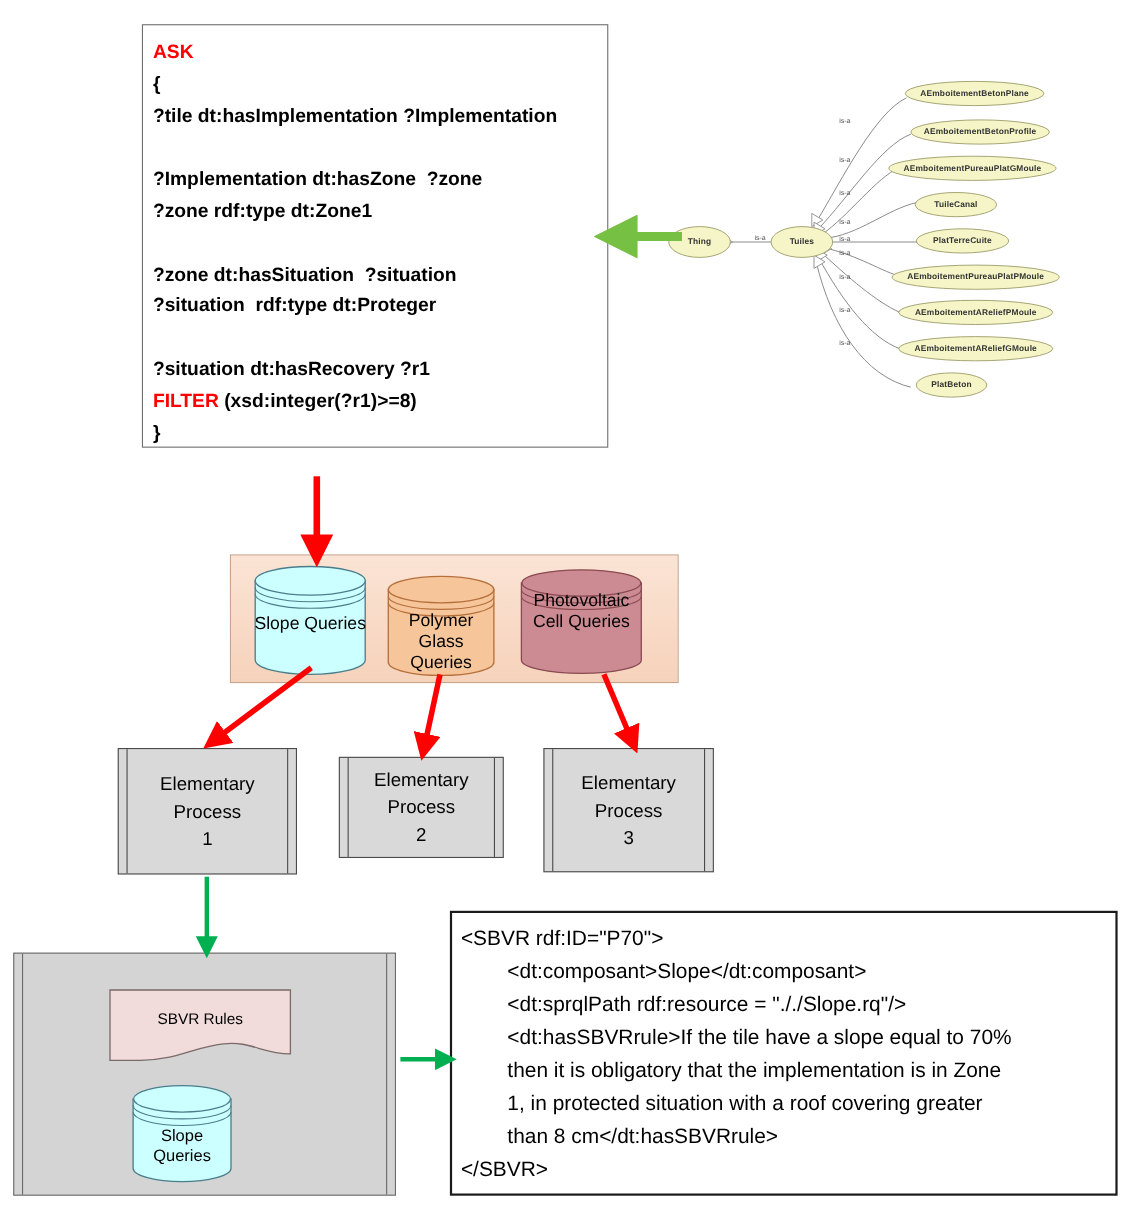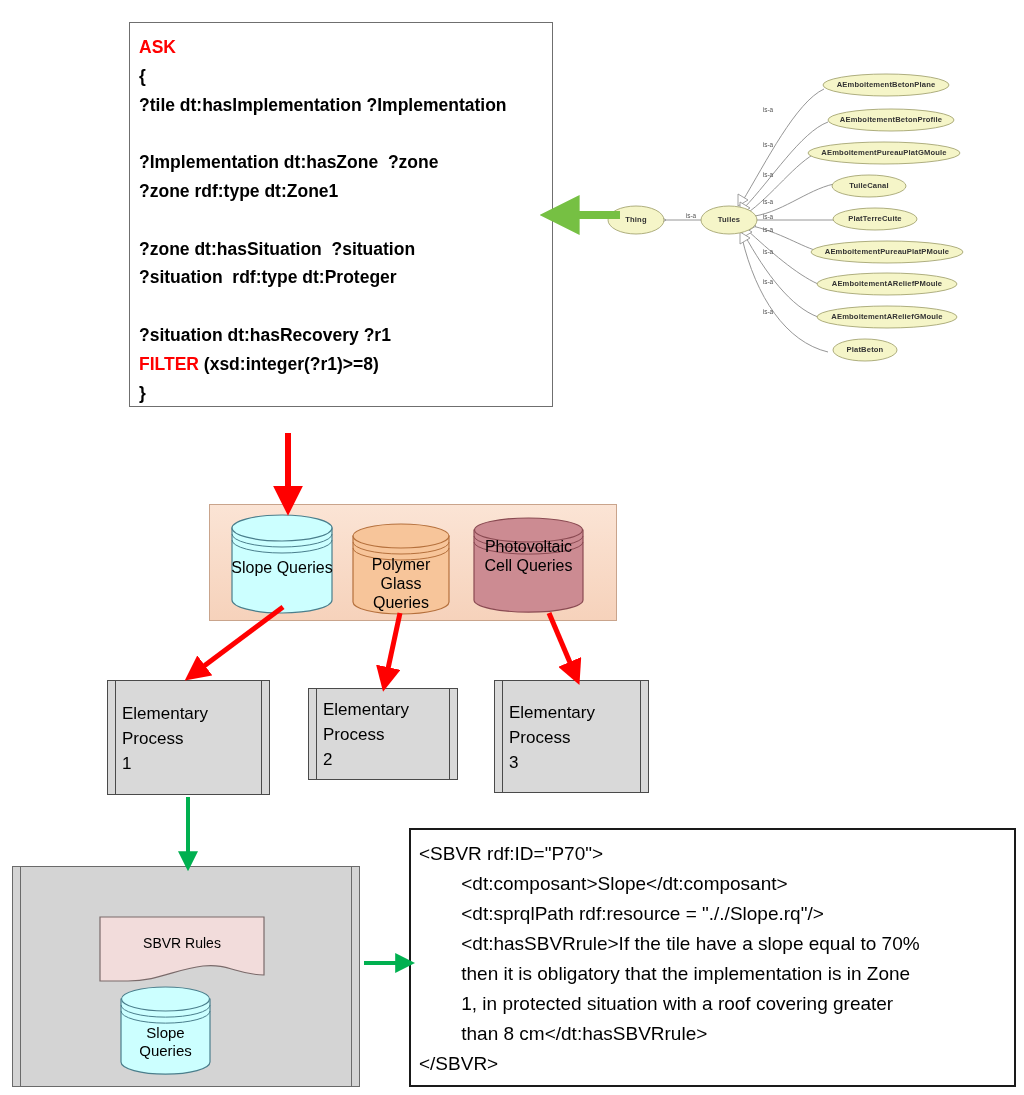--- a/index.html
+++ b/index.html
@@ -64,37 +64,37 @@
   }
   .proc::before,.proc::after{
     content:"";position:absolute;top:0;bottom:0;width:0;
     border-left:1.4px solid #4a4a4a;
   }
   .proc::before{left:7px;}
   .proc::after{right:7px;}
   .proc-label{
     position:absolute;left:14px;right:14px;top:50%;
     transform:translateY(-50%);
-    text-align:left;
+    text-align:center;
     font-family:"Liberation Sans", sans-serif;
     font-size:17px;line-height:25px;color:#000;white-space:pre-line;
   }
 
   
   .sbvr-container{
     position:absolute;left:12px;top:866px;width:348px;height:221px;
     background:#d4d4d4;border:1.6px solid #6a6a6a;box-sizing:border-box;
   }
   .sbvr-container::before,.sbvr-container::after{
     content:"";position:absolute;top:0;bottom:0;width:0;
     border-left:1.4px solid #6a6a6a;
   }
   .sbvr-container::before{left:7px;}
   .sbvr-container::after{right:7px;}
-  .doc-shape{position:absolute;left:85px;top:48px;width:168px;height:70px;}
+  .doc-shape{position:absolute;left:85px;top:31px;width:168px;height:70px;}
   .doc-label{
     position:absolute;left:0;right:0;top:20px;text-align:center;
     font-family:"Liberation Sans", sans-serif;
     font-size:14px;color:#000;
   }
 
   
   .xml-box{
     position:absolute;left:409px;top:828px;width:607px;height:259px;
     background:#ffffff;border:2px solid #1a1a1a;box-sizing:border-box;

